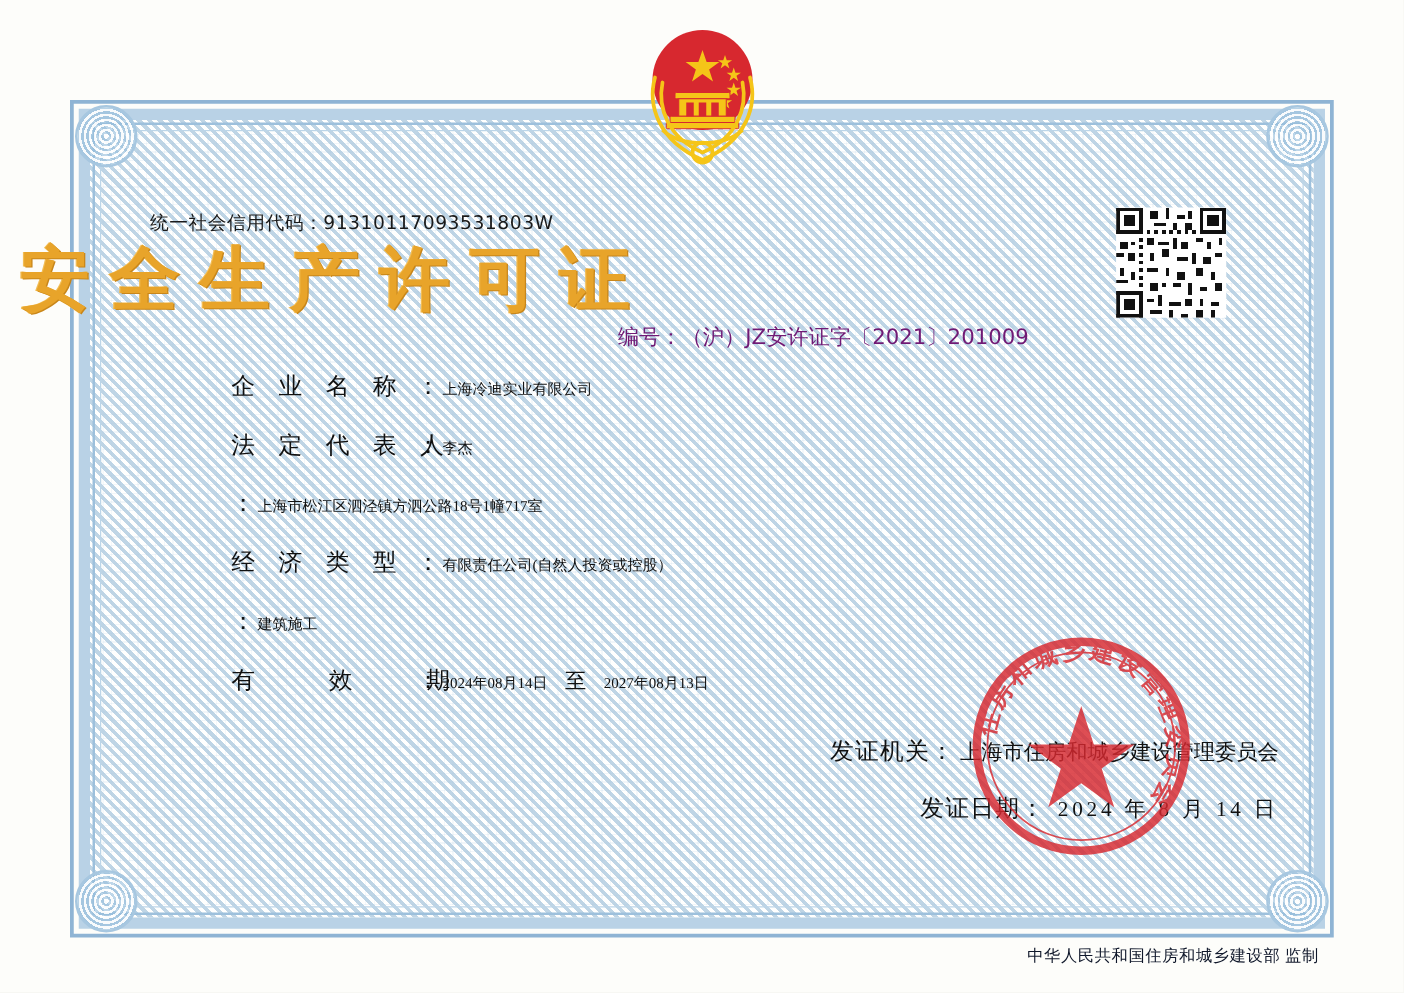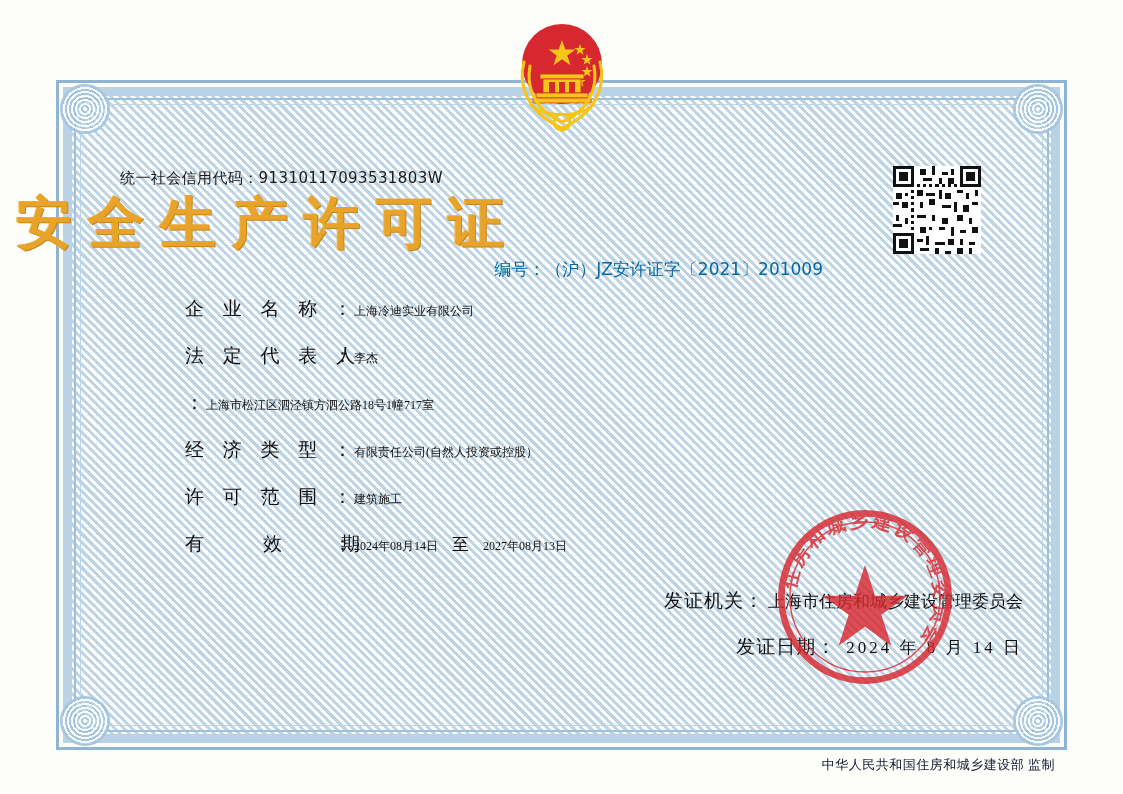--- a/index.html
+++ b/index.html
@@ -125,21 +125,21 @@
     color: #e8a42a;
     text-shadow: 1px 1px 0 #c8861a, -1px 0 0 #f2bd55;
     z-index: 5;
   }
   .serial {
     position: absolute;
     right: 300px;
     top: 258px;
     font-family: "DejaVu Sans", sans-serif;
     font-size: 17px;
-    color: #0369a1;
+    color: #701a75;
     white-space: nowrap;
     z-index: 5;
   }
 
   
   .qr {
     position: absolute;
     right: 142px;
     top: 166px;
     width: 88px;
@@ -411,21 +411,20 @@
       <span class="field-value">上海市松江区泗泾镇方泗公路18号1幢717室</span>
     </div>
 
     <div class="field-row">
       <span class="field-label">经 济 类 型</span>
       <span class="field-colon">：</span>
       <span class="field-value">有限责任公司(自然人投资或控股）</span>
     </div>
 
     <div class="field-row">
-      <span class="field-label">许 可 范 围</span>
       <span class="field-colon">：</span>
       <span class="field-value">建筑施工</span>
     </div>
 
     <div class="field-row">
       <span class="field-label">有　　效　　期</span>
       <span class="field-colon">：</span>
       <span class="field-value">2024年08月14日</span>
       <span class="valid-sep">至</span>
       <span class="field-value">2027年08月13日</span>

